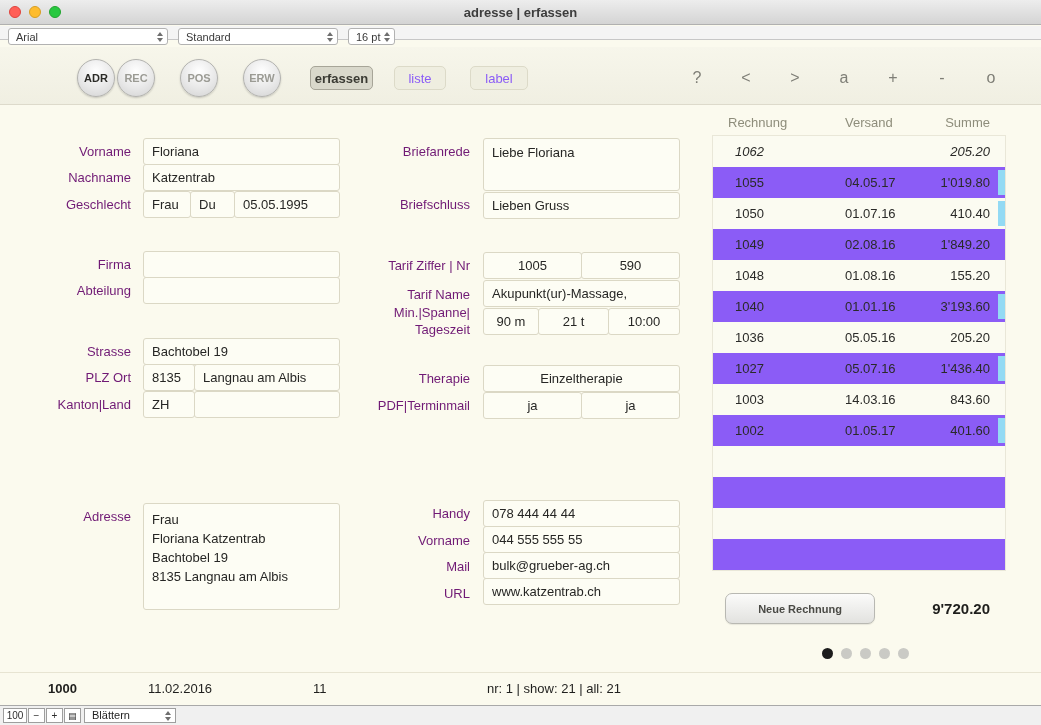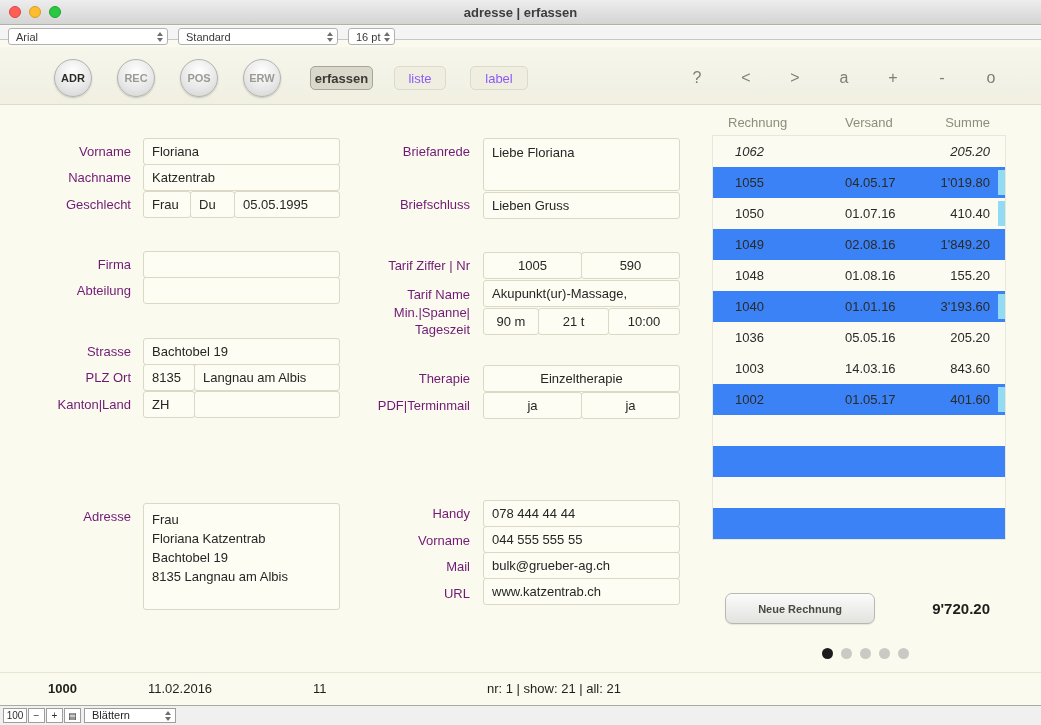--- a/index.html
+++ b/index.html
@@ -25,36 +25,36 @@
   .gray-chip {position:absolute;left:446px;top:29px;width:22px;height:15px;background:#a3a3a3;border-radius:2px;}
   .gray-chip::before {content:"";position:absolute;left:8px;top:3px;width:5px;height:9px;background:#fff;}
   .fmt-letter {position:absolute;top:29px;font-size:12px;color:#8f8f8f;width:14px;text-align:center;}
   .fmt-b {left:487px;font-weight:bold;}
   .fmt-i {left:505px;font-style:italic;}
   .fmt-u {left:521px;text-decoration:underline;}
   .align-icon {position:absolute;top:31px;}
   
   .toolbar {position:absolute;left:0;top:47px;width:100%;height:58px;background:linear-gradient(#f7f6eb,#f0efe2);border-bottom:1px solid #dddacb;}
   .round-btn {position:absolute;top:12px;width:38px;height:38px;border-radius:50%;background:radial-gradient(circle at 50% 32%,#ffffff 0%,#e8e8e8 55%,#d2d2d2 100%);border:1px solid #b3b3b0;box-shadow:0 1px 2px rgba(0,0,0,.18);display:flex;align-items:center;justify-content:center;font-size:11px;font-weight:bold;color:#9b9b94;}
-  .round-btn.active {color:#2c2c28;}
+  .round-btn.active {color:#2c2c28;margin-left:23px;}
   .view-btn {position:absolute;top:19px;height:24px;border-radius:5px;display:flex;align-items:center;justify-content:center;font-size:13px;text-align:center;}
   .view-btn.active {background:#d9d8cb;border:1px solid #a7a598;color:#3a3a33;font-weight:bold;}
   .view-btn.inactive {background:#efeee0;border:1px solid #dcdac8;color:#8b5cf6;}
   .nav-sym {position:absolute;top:18px;width:24px;height:26px;text-align:center;font-size:16px;line-height:26px;color:#7e7e76;}
   
   .flabel {position:absolute;font-size:13px;color:#701a75;text-align:right;height:16px;line-height:16px;}
   .fld {position:absolute;height:27px;background:#fdfdf4;border:1px solid #dbd8c5;border-radius:3px;font-size:13px;color:#262624;line-height:25px;padding:0 8px;white-space:nowrap;overflow:hidden;}
   .fld.center {text-align:center;padding:0 2px;}
   .fld.tall {height:53px;line-height:19px;padding-top:4px;}
   .fld.multi {height:107px;line-height:19px;padding-top:6px;white-space:pre-line;overflow:hidden;}
   
   .inv-head {position:absolute;font-size:13px;color:#8e8d7b;}
   .inv-table {position:absolute;left:712px;top:135px;width:294px;border:1px solid #e9e7d8;background:#fbfbf1;}
   .inv-row {position:relative;height:31px;background:#fbfbf1;}
-  .inv-row.alt {background:#3b82f6;}
+  .inv-row.alt {background:#8b5cf6;}
   .inv-row span {position:absolute;top:0;line-height:31px;font-size:13px;color:#2a2a28;}
   .c-nr {left:22px;}
   .c-versand {left:132px;}
   .c-summe {right:15px;}
   .inv-row.italic .c-nr,.inv-row.italic .c-summe {font-style:italic;}
   .inv-row.marked::after {content:"";position:absolute;right:0;top:3px;width:7px;height:25px;background:#93daf4;}
   .new-invoice {position:absolute;left:725px;top:593px;width:150px;height:31px;border-radius:7px;background:linear-gradient(#fbfbfa,#e2e2df);border:1px solid #b8b8b2;display:flex;align-items:center;justify-content:center;font-size:11px;font-weight:bold;color:#4a4a45;box-shadow:0 1px 1px rgba(0,0,0,.08);}
   .inv-total {position:absolute;left:850px;top:600px;width:140px;text-align:right;font-size:15px;font-weight:bold;color:#1e1e1c;}
   .dots {position:absolute;left:822px;top:648px;display:flex;gap:8px;}
   .dot {width:11px;height:11px;border-radius:50%;background:#cacac5;}
@@ -253,20 +253,25 @@
       <div class="inv-row alt marked">
         <span class="c-nr">1040</span>
         <span class="c-versand">01.01.16</span>
         <span class="c-summe">3'193.60</span>
       </div>
       <div class="inv-row">
         <span class="c-nr">1036</span>
         <span class="c-versand">05.05.16</span>
         <span class="c-summe">205.20</span>
       </div>
+      <div class="inv-row alt marked">
+        <span class="c-nr">1027</span>
+        <span class="c-versand">05.07.16</span>
+        <span class="c-summe">1'436.40</span>
+      </div>
       <div class="inv-row">
         <span class="c-nr">1003</span>
         <span class="c-versand">14.03.16</span>
         <span class="c-summe">843.60</span>
       </div>
       <div class="inv-row alt marked">
         <span class="c-nr">1002</span>
         <span class="c-versand">01.05.17</span>
         <span class="c-summe">401.60</span>
       </div>

